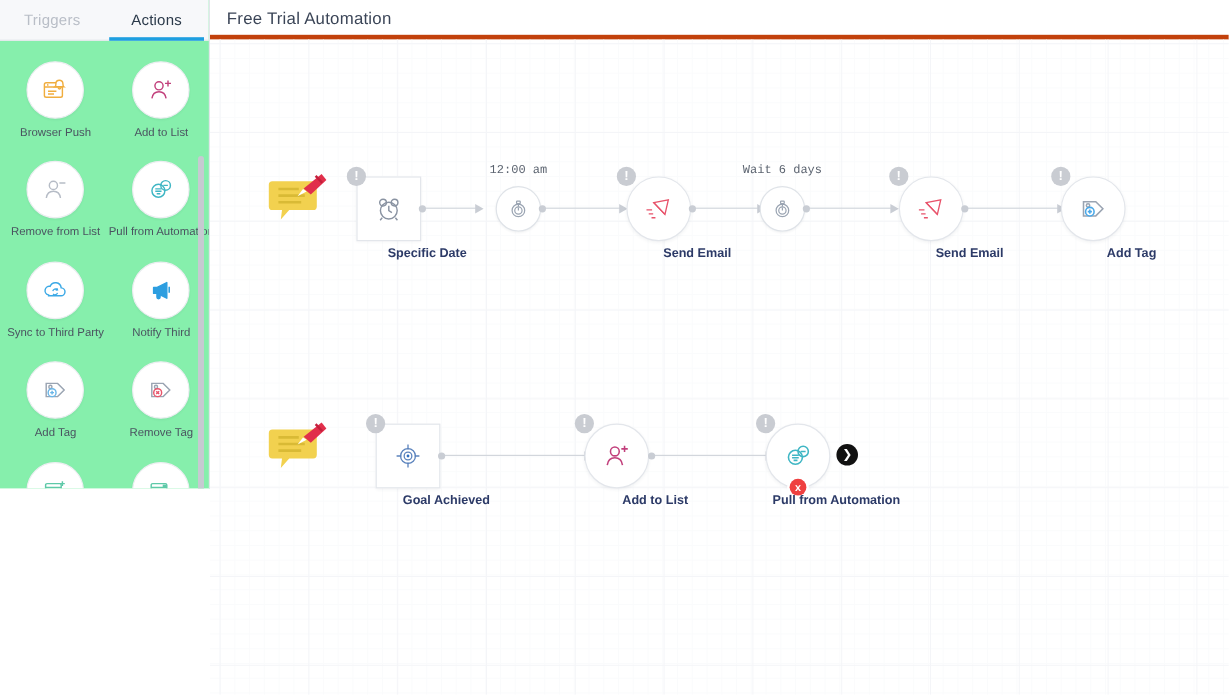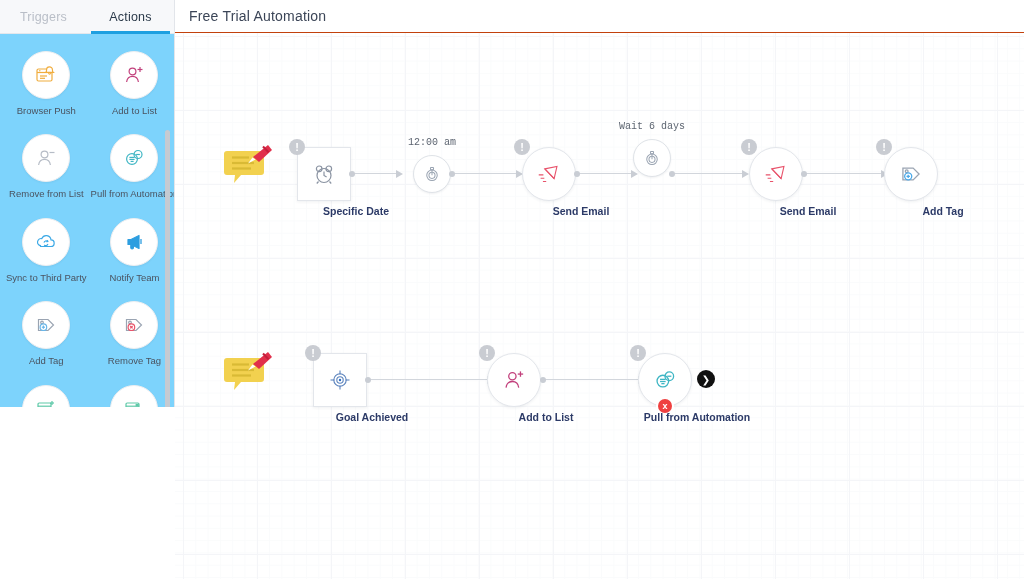--- a/index.html
+++ b/index.html
@@ -7,21 +7,21 @@
     width:1024px;height:579px;overflow:hidden;
     font-family:"Liberation Sans", sans-serif;
     background:#ffffff;
     -webkit-font-smoothing:antialiased;
   }
   #app{position:relative;width:1024px;height:579px;display:flex;}
 
   
   #sidebar{
     position:relative;width:175px;height:407px;
-    background:#7dd3fc;
+    background:#86efac;
     border-right:1px solid #e2e5ea;
     box-sizing:border-box;
     overflow:hidden;
   }
   .tabs{
     display:flex;height:33px;background:#f7f8fa;
     border-bottom:1px solid #e4e7ec;
     position:relative;
   }
   .tab{
@@ -78,21 +78,21 @@
     background:transparent;
   }
   .sb-thumb{
     position:absolute;right:2px;top:90px;width:5px;height:430px;
     background:#c6cad1;border-radius:3px;cursor:pointer;
   }
 
   
   #canvas-wrap{position:relative;flex:1;height:579px;overflow:hidden;background:#fff;}
   .canvas-header{
-    height:33px;background:#ffffff;border-bottom:1px solid #c2410c;
+    height:33px;background:#ffffff;border-bottom:4px solid #c2410c;
     display:flex;align-items:center;padding-left:14px;box-sizing:border-box;
   }
   .canvas-title{font-size:14px;color:#3b4557;letter-spacing:.2px;}
   .canvas{
     position:absolute;left:0;right:0;top:33px;bottom:0;
     background-color:#ffffff;
     background-image:
       linear-gradient(to right, #f4f5f8 1px, transparent 1px),
       linear-gradient(to bottom, #f4f5f8 1px, transparent 1px),
       linear-gradient(to right, #fafbfc 1px, transparent 1px),
@@ -249,21 +249,21 @@
         </div>
 
         <div class="pal-item">
           <div class="pal-circle">
             <svg width="26" height="26" viewBox="0 0 26 26" fill="none" stroke="#2d9ee0" stroke-width="1.2">
               <path d="M7 10.5h3l8-4v13l-8-4H7z" fill="#2d9ee0" stroke="#2d9ee0" stroke-linejoin="round"></path>
               <path d="M9.8 15.5v3.2c0 .7.6 1.2 1.3 1.2s1.3-.5 1.3-1.2v-2.2" fill="#2d9ee0" stroke="#2d9ee0"></path>
               <path d="M20 10v5" stroke-width="1.3"></path>
             </svg>
           </div>
-          <div class="pal-label">Notify Team</div>
+          <div class="pal-label">Notify Third</div>
         </div>
 
         <div class="pal-item">
           <div class="pal-circle">
             <svg width="26" height="26" viewBox="0 0 26 26" fill="none" stroke="#9aa4b2" stroke-width="1.2">
               <path d="M5.5 7.5h9.5l5.5 5.5-5.5 5.5H5.5z"></path>
               <circle cx="9" cy="10.4" r="1.3"></circle>
               <circle cx="10.4" cy="15.2" r="3.3" stroke="#6ab6e8" fill="#fff"></circle>
               <line x1="10.4" y1="13.6" x2="10.4" y2="16.8" stroke="#6ab6e8"></line>
               <line x1="8.8" y1="15.2" x2="12" y2="15.2" stroke="#6ab6e8"></line>
@@ -405,21 +405,21 @@
           </svg>
         </div>
         <div class="node-label">Send Email</div>
       </div>
 
       <div class="conn" style="left:402px;top:140px;width:55px;">
         <div class="dot"></div>
         <div class="arrow"></div>
       </div>
 
-      <div class="delay" style="left:458px;top:106px;">
+      <div class="delay" style="left:458px;top:122px;">
         <div class="delay-label">Wait  6 days</div>
         <div class="delay-circle">
           <svg width="22" height="22" viewBox="0 0 26 26" fill="none" stroke="#9aa4b2" stroke-width="1.2">
             <circle cx="13" cy="14.6" r="6.2"></circle>
             <circle cx="13" cy="14.6" r="3.6"></circle>
             <rect x="11.2" y="5.4" width="3.6" height="2.6" rx=".6"></rect>
             <line x1="13" y1="8" x2="13" y2="11"></line>
             <line x1="13" y1="14.6" x2="13" y2="11.6"></line>
           </svg>
         </div>

